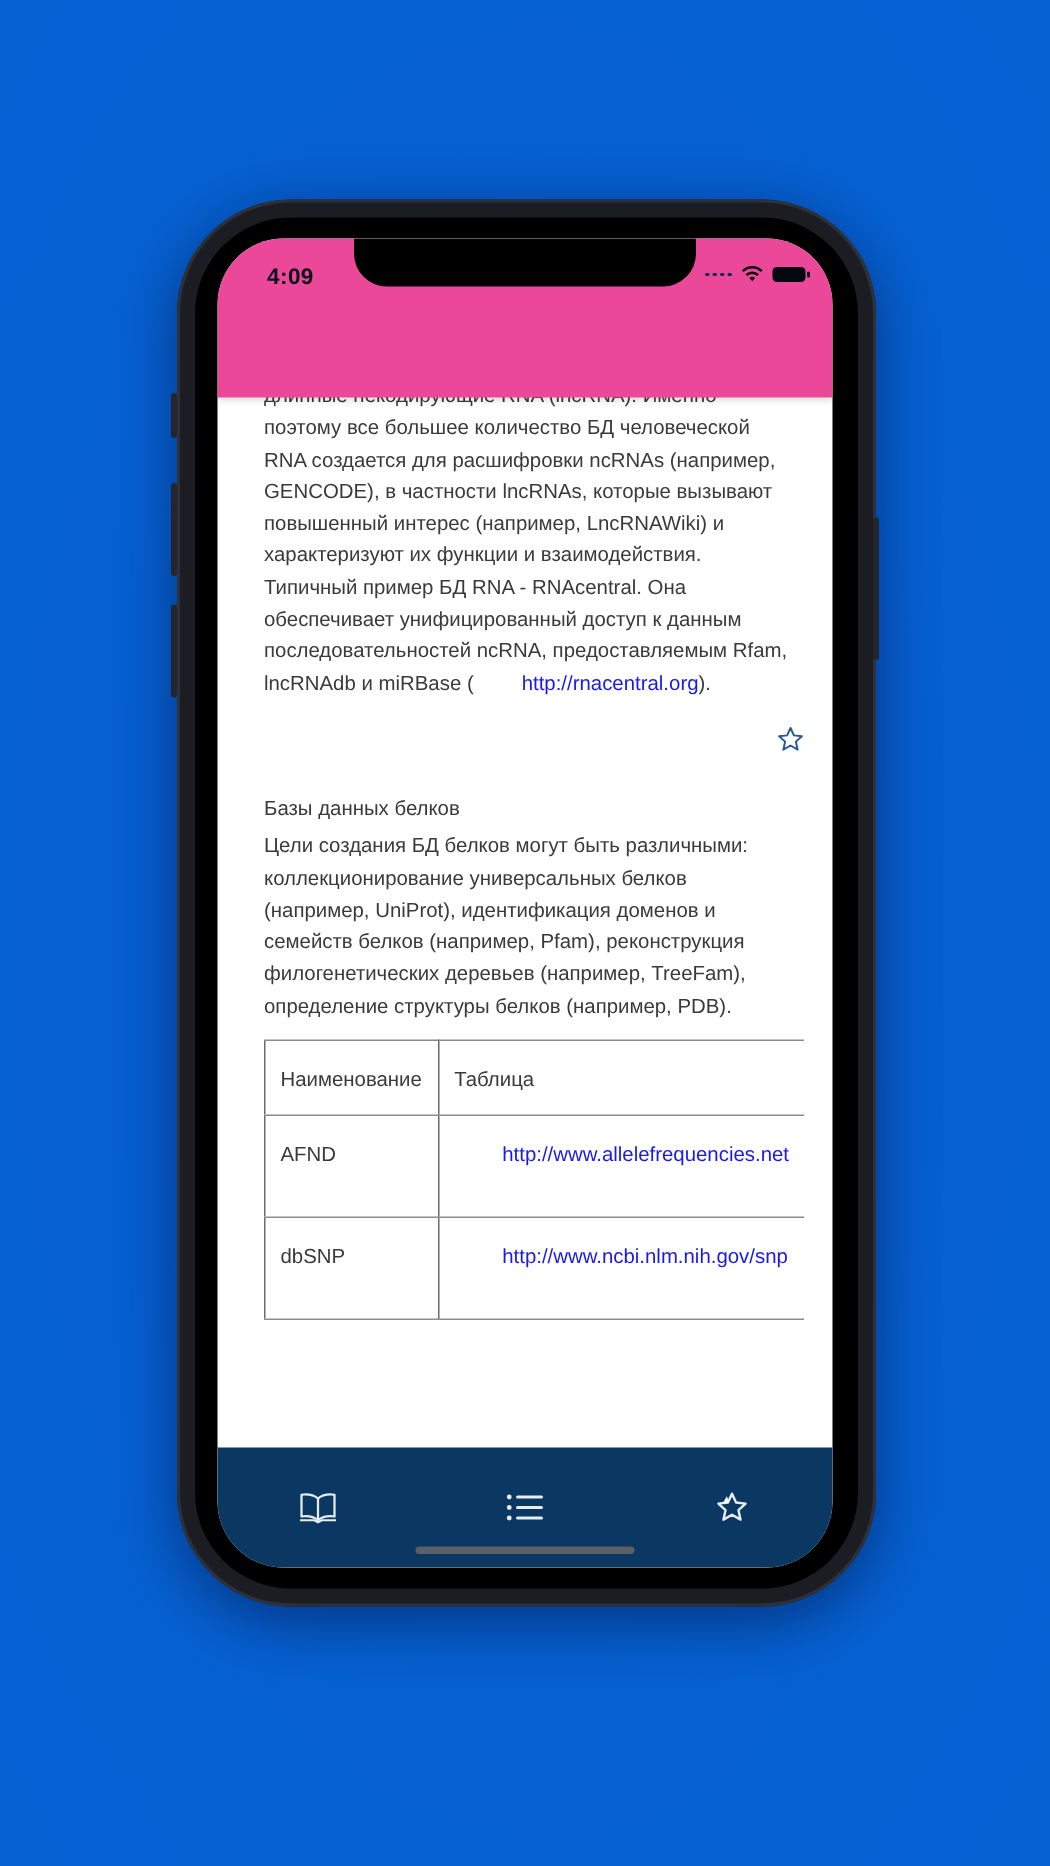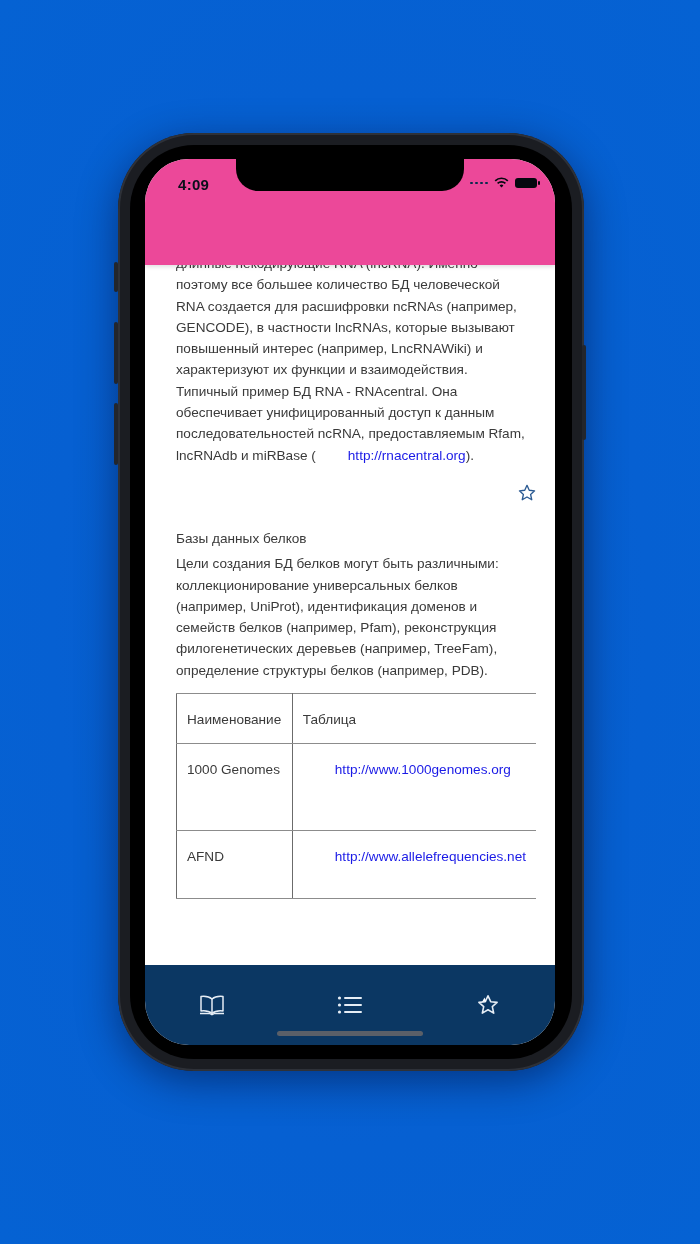--- a/index.html
+++ b/index.html
@@ -135,27 +135,27 @@
 
       <div class="section-title">Базы данных белков</div>
       <p class="para">Цели создания БД белков могут быть различными: коллекционирование универсальных белков (например, UniProt), идентификация доменов и семейств белков (например, Pfam), реконструкция филогенетических деревьев (например, TreeFam), определение структуры белков (например, PDB).</p>
 
       <table class="db">
         <tbody>
             <tr class="head">
           <td class="c1">Наименование</td>
           <td>Таблица</td>
         </tr>
-        <tr class="r1">
-          <td class="c1">1000 Genomes</td>
-          <td><a class="link">http://www.1000genomes.org</a></td>
-        </tr>
         <tr class="r2">
           <td class="c1">AFND</td>
           <td><a class="link">http://www.allelefrequencies.net</a></td>
+        </tr>
+        <tr class="r3">
+          <td class="c1">dbSNP</td>
+          <td><a class="link">http://www.ncbi.nlm.nih.gov/snp</a></td>
         </tr>
       </tbody>
         </table>
     </div>
   </div>
 
   <div class="tabbar">
     <div class="tab">
       <svg width="26" height="22" viewBox="0 0 26 22">
         <path d="M13 5 C10 2.5 6 2 2 2.5 V17 C6 16.5 10 17 13 19.5 C16 17 20 16.5 24 17 V2.5 C20 2 16 2.5 13 5 Z" fill="none" stroke="#e6edf5" stroke-width="1.5" stroke-linejoin="round"></path>

